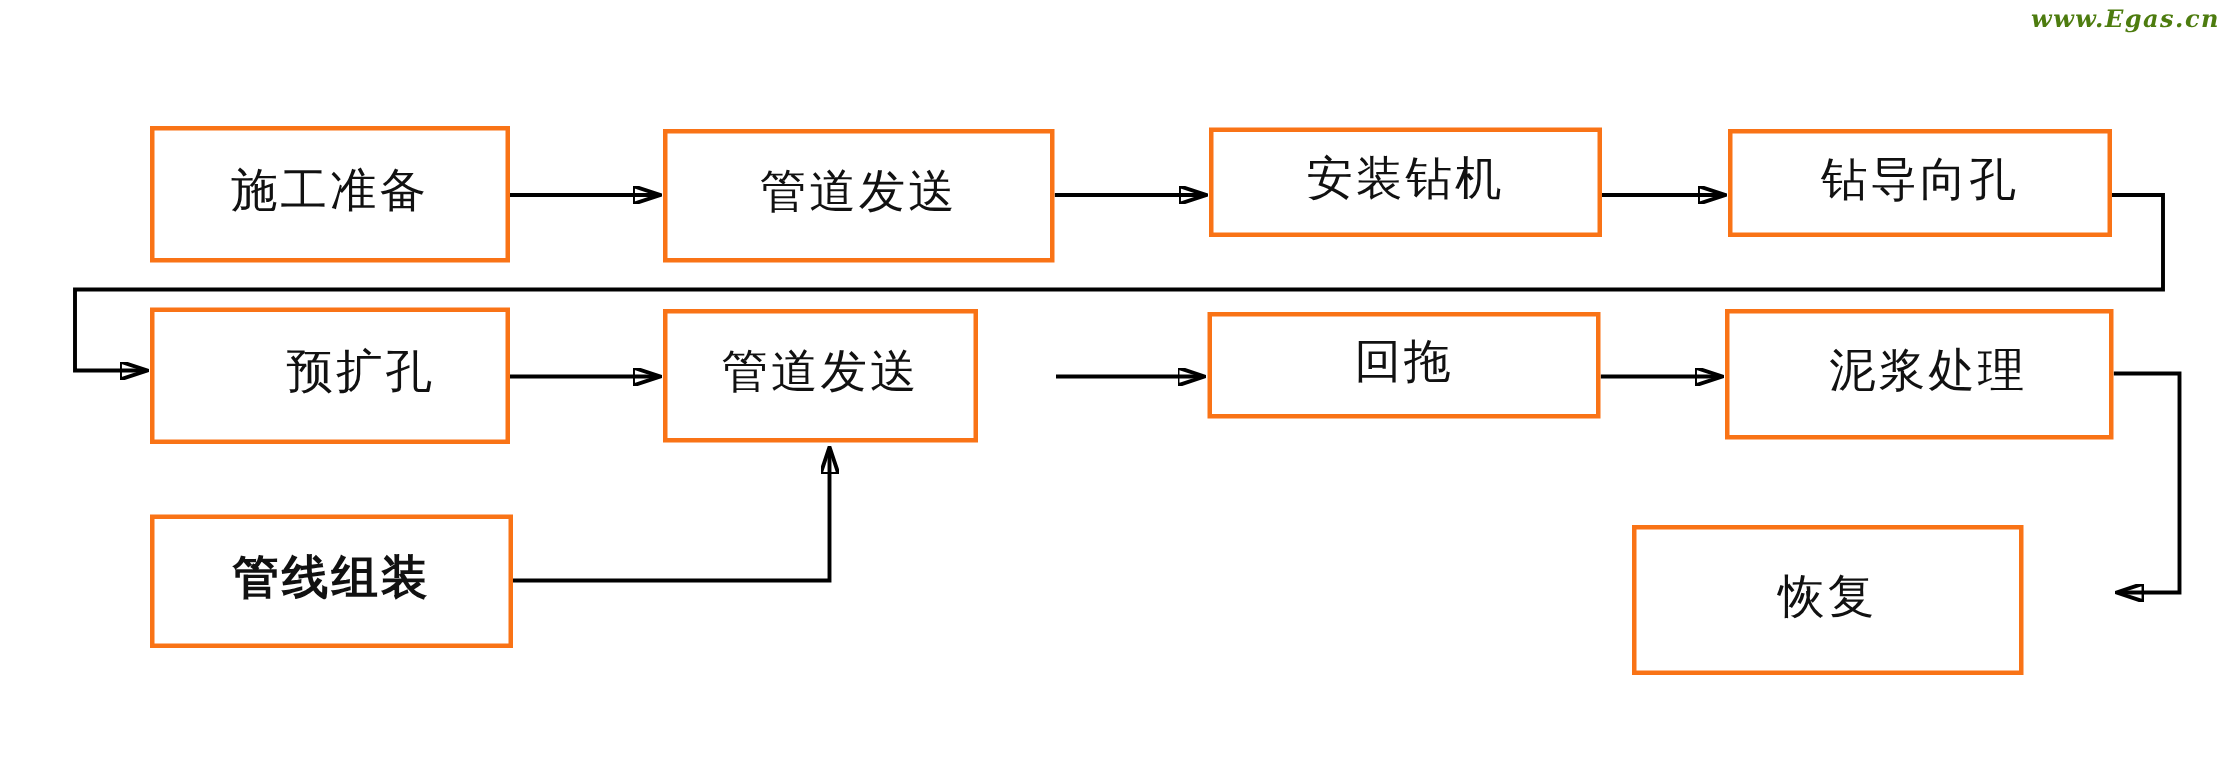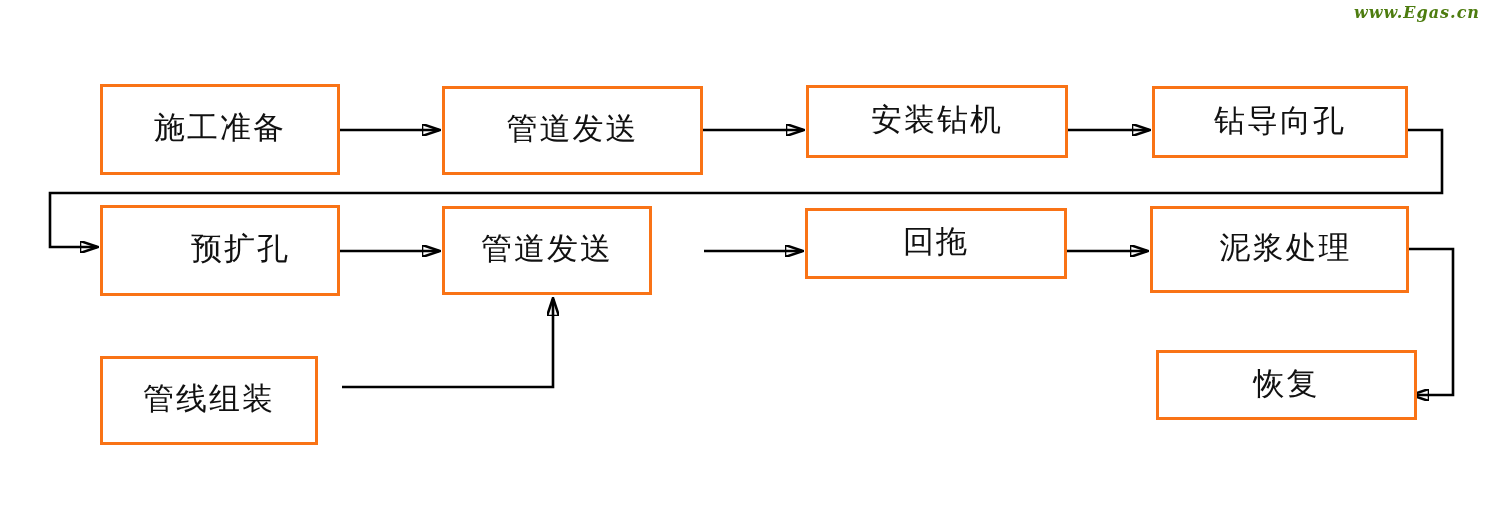--- a/index.html
+++ b/index.html
@@ -104,23 +104,23 @@
   </div>
 
   <div class="node" style="left:805px; top:208px; width:262px; height:71px;">
     <span class="node-label">回拖</span>
   </div>
 
   <div class="node" style="left:1150px; top:206px; width:259px; height:87px;padding-left:12px;">
     <span class="node-label">泥浆处理</span>
   </div>
 
-  <div class="node" style="left:100px; top:356px; width:218px; height:89px;">
+  <div class="node" style="left:100px; top:343px; width:242px; height:89px;font-weight:bold;">
     <span class="node-label">管线组装</span>
   </div>
 
-  <div class="node" style="left:1156px; top:350px; width:261px; height:70px;">
+  <div class="node" style="left:1088px; top:350px; width:261px; height:100px;">
     <span class="node-label">恢复</span>
   </div>
 
   <div class="watermark">www.Egas.cn</div>
 
 </div>
 
 </body></html>

